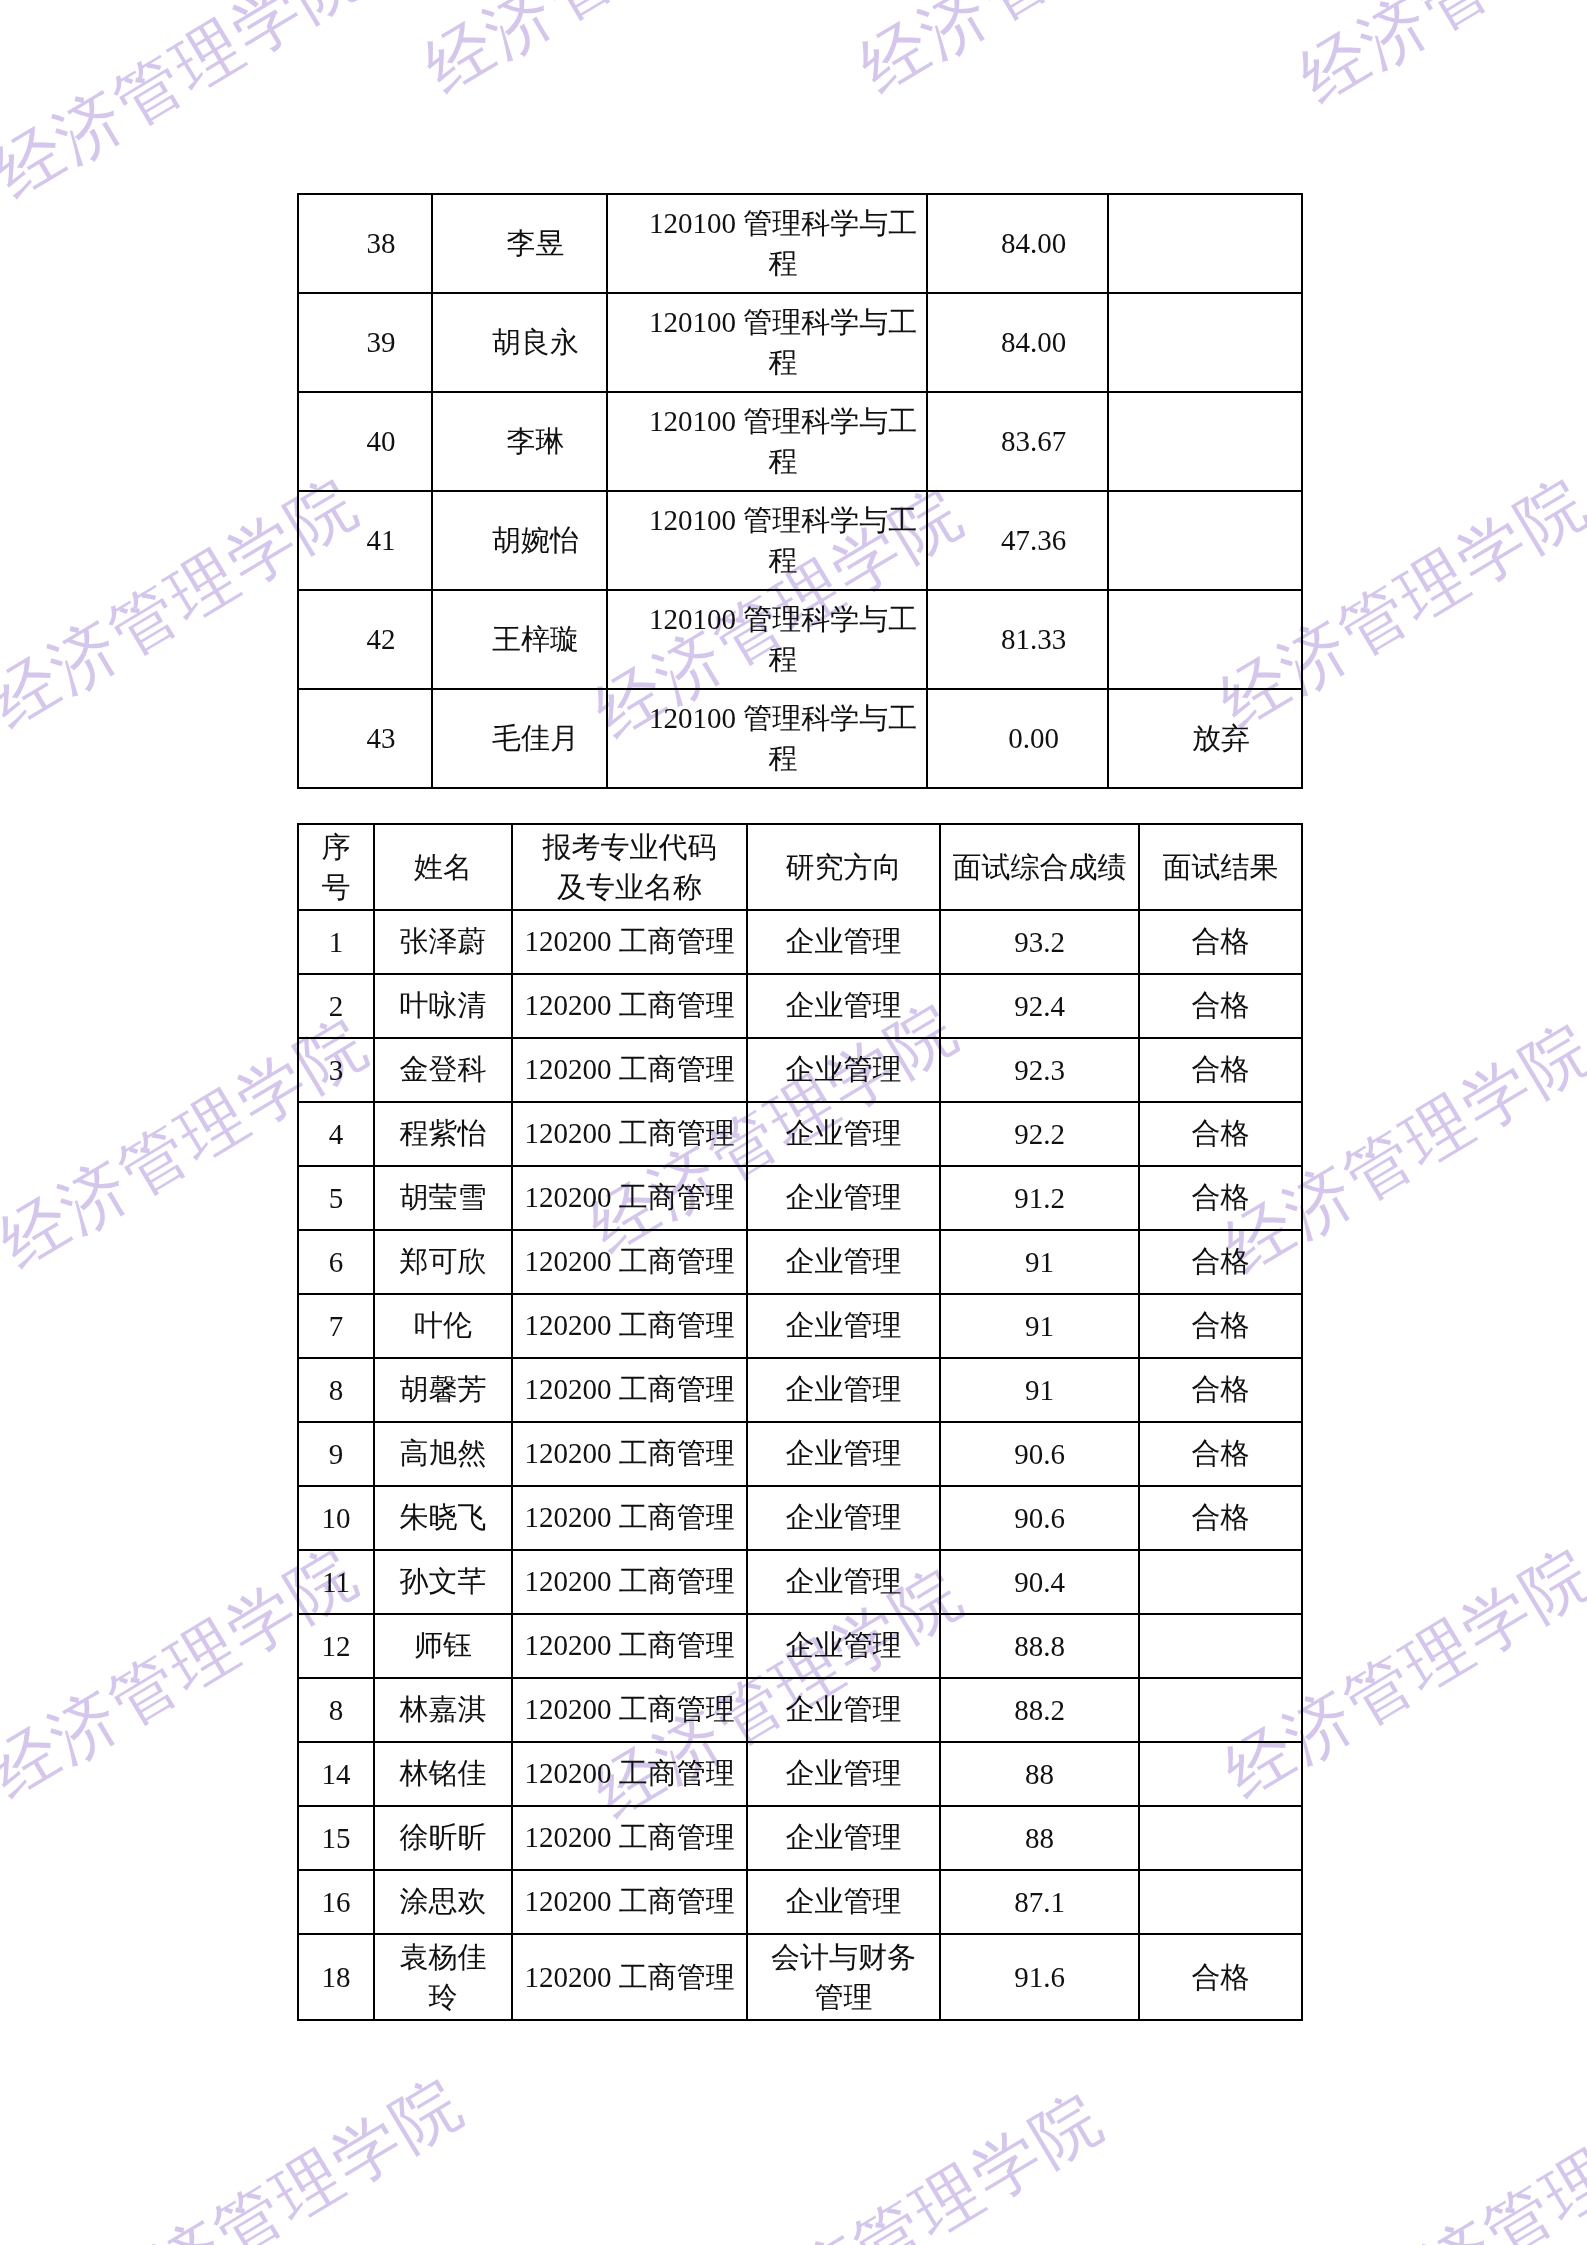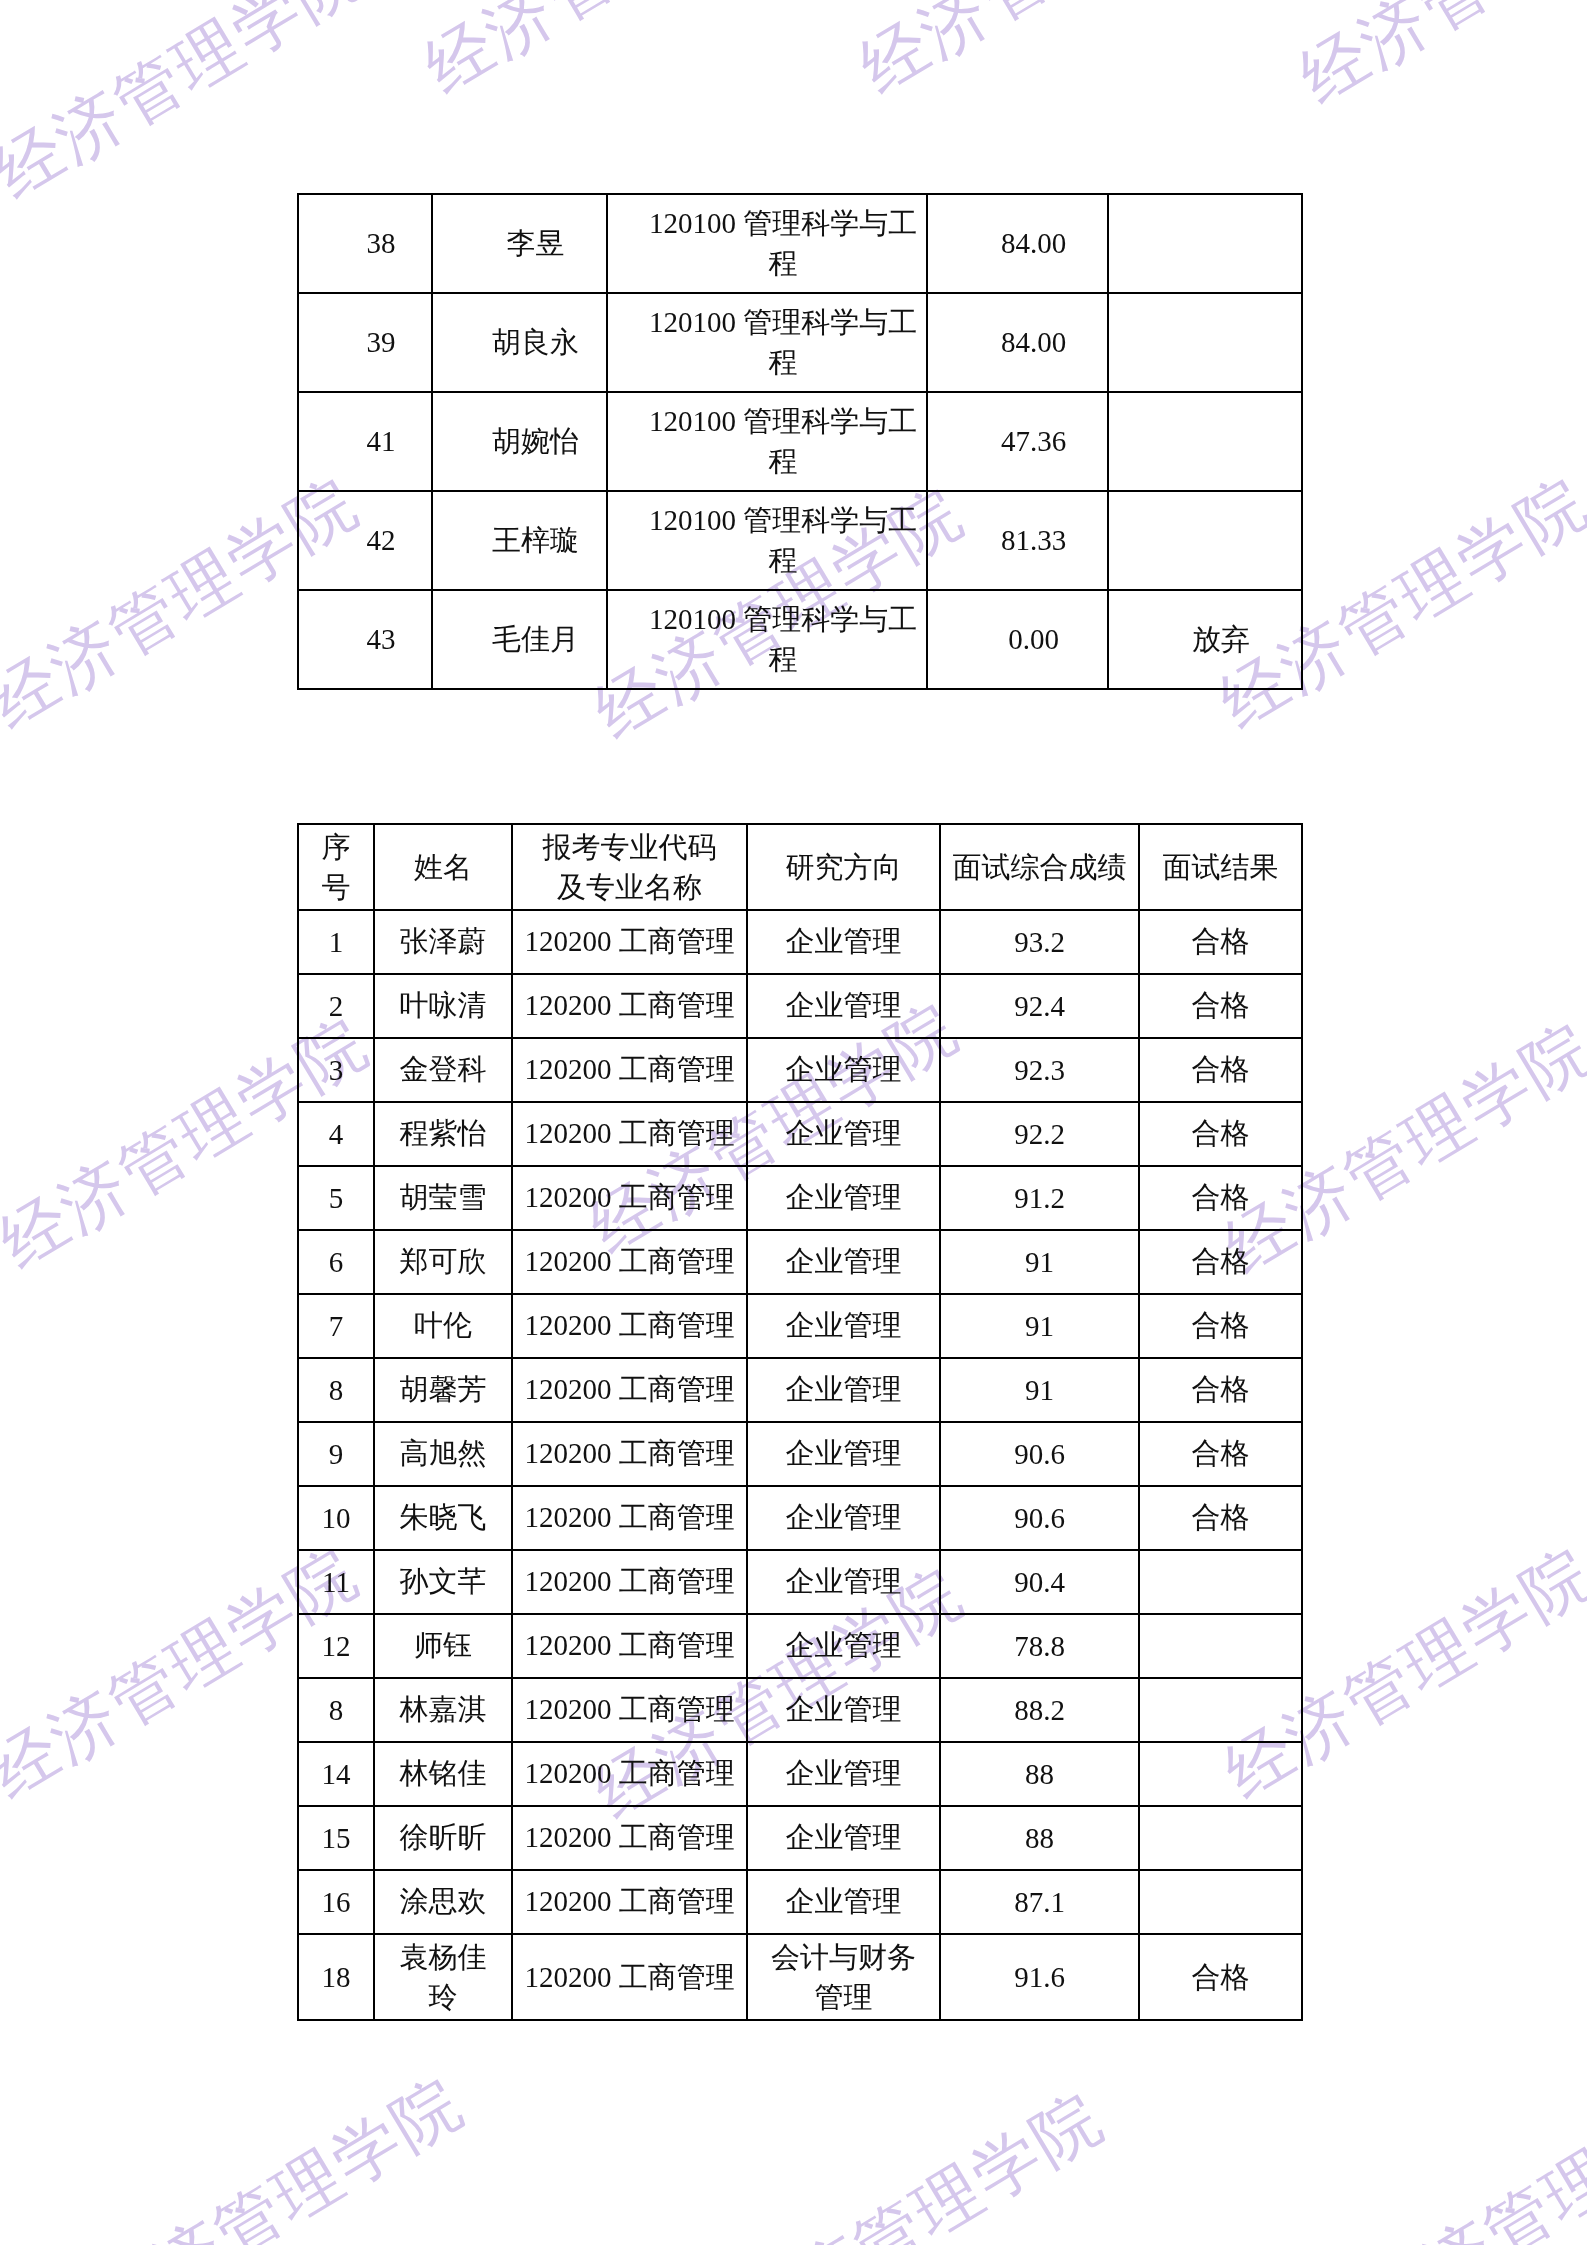--- a/index.html
+++ b/index.html
@@ -88,20 +88,27 @@
           <td></td>
         </tr>
         <tr>
           <td>39</td>
           <td>胡良永</td>
           <td>120100 管理科学与工程</td>
           <td>84.00</td>
           <td></td>
         </tr>
         <tr>
+          <td>40</td>
+          <td>李琳</td>
+          <td>120100 管理科学与工程</td>
+          <td>83.67</td>
+          <td></td>
+        </tr>
+        <tr>
           <td>41</td>
           <td>胡婉怡</td>
           <td>120100 管理科学与工程</td>
           <td>47.36</td>
           <td></td>
         </tr>
         <tr>
           <td>42</td>
           <td>王梓璇</td>
           <td>120100 管理科学与工程</td>
@@ -224,21 +231,21 @@
           <td>120200 工商管理</td>
           <td>企业管理</td>
           <td>90.4</td>
           <td></td>
         </tr>
         <tr class="drow">
           <td>12</td>
           <td>师钰</td>
           <td>120200 工商管理</td>
           <td>企业管理</td>
-          <td>78.8</td>
+          <td>88.8</td>
           <td></td>
         </tr>
         <tr class="drow">
           <td>8</td>
           <td>林嘉淇</td>
           <td>120200 工商管理</td>
           <td>企业管理</td>
           <td>88.2</td>
           <td></td>
         </tr>

